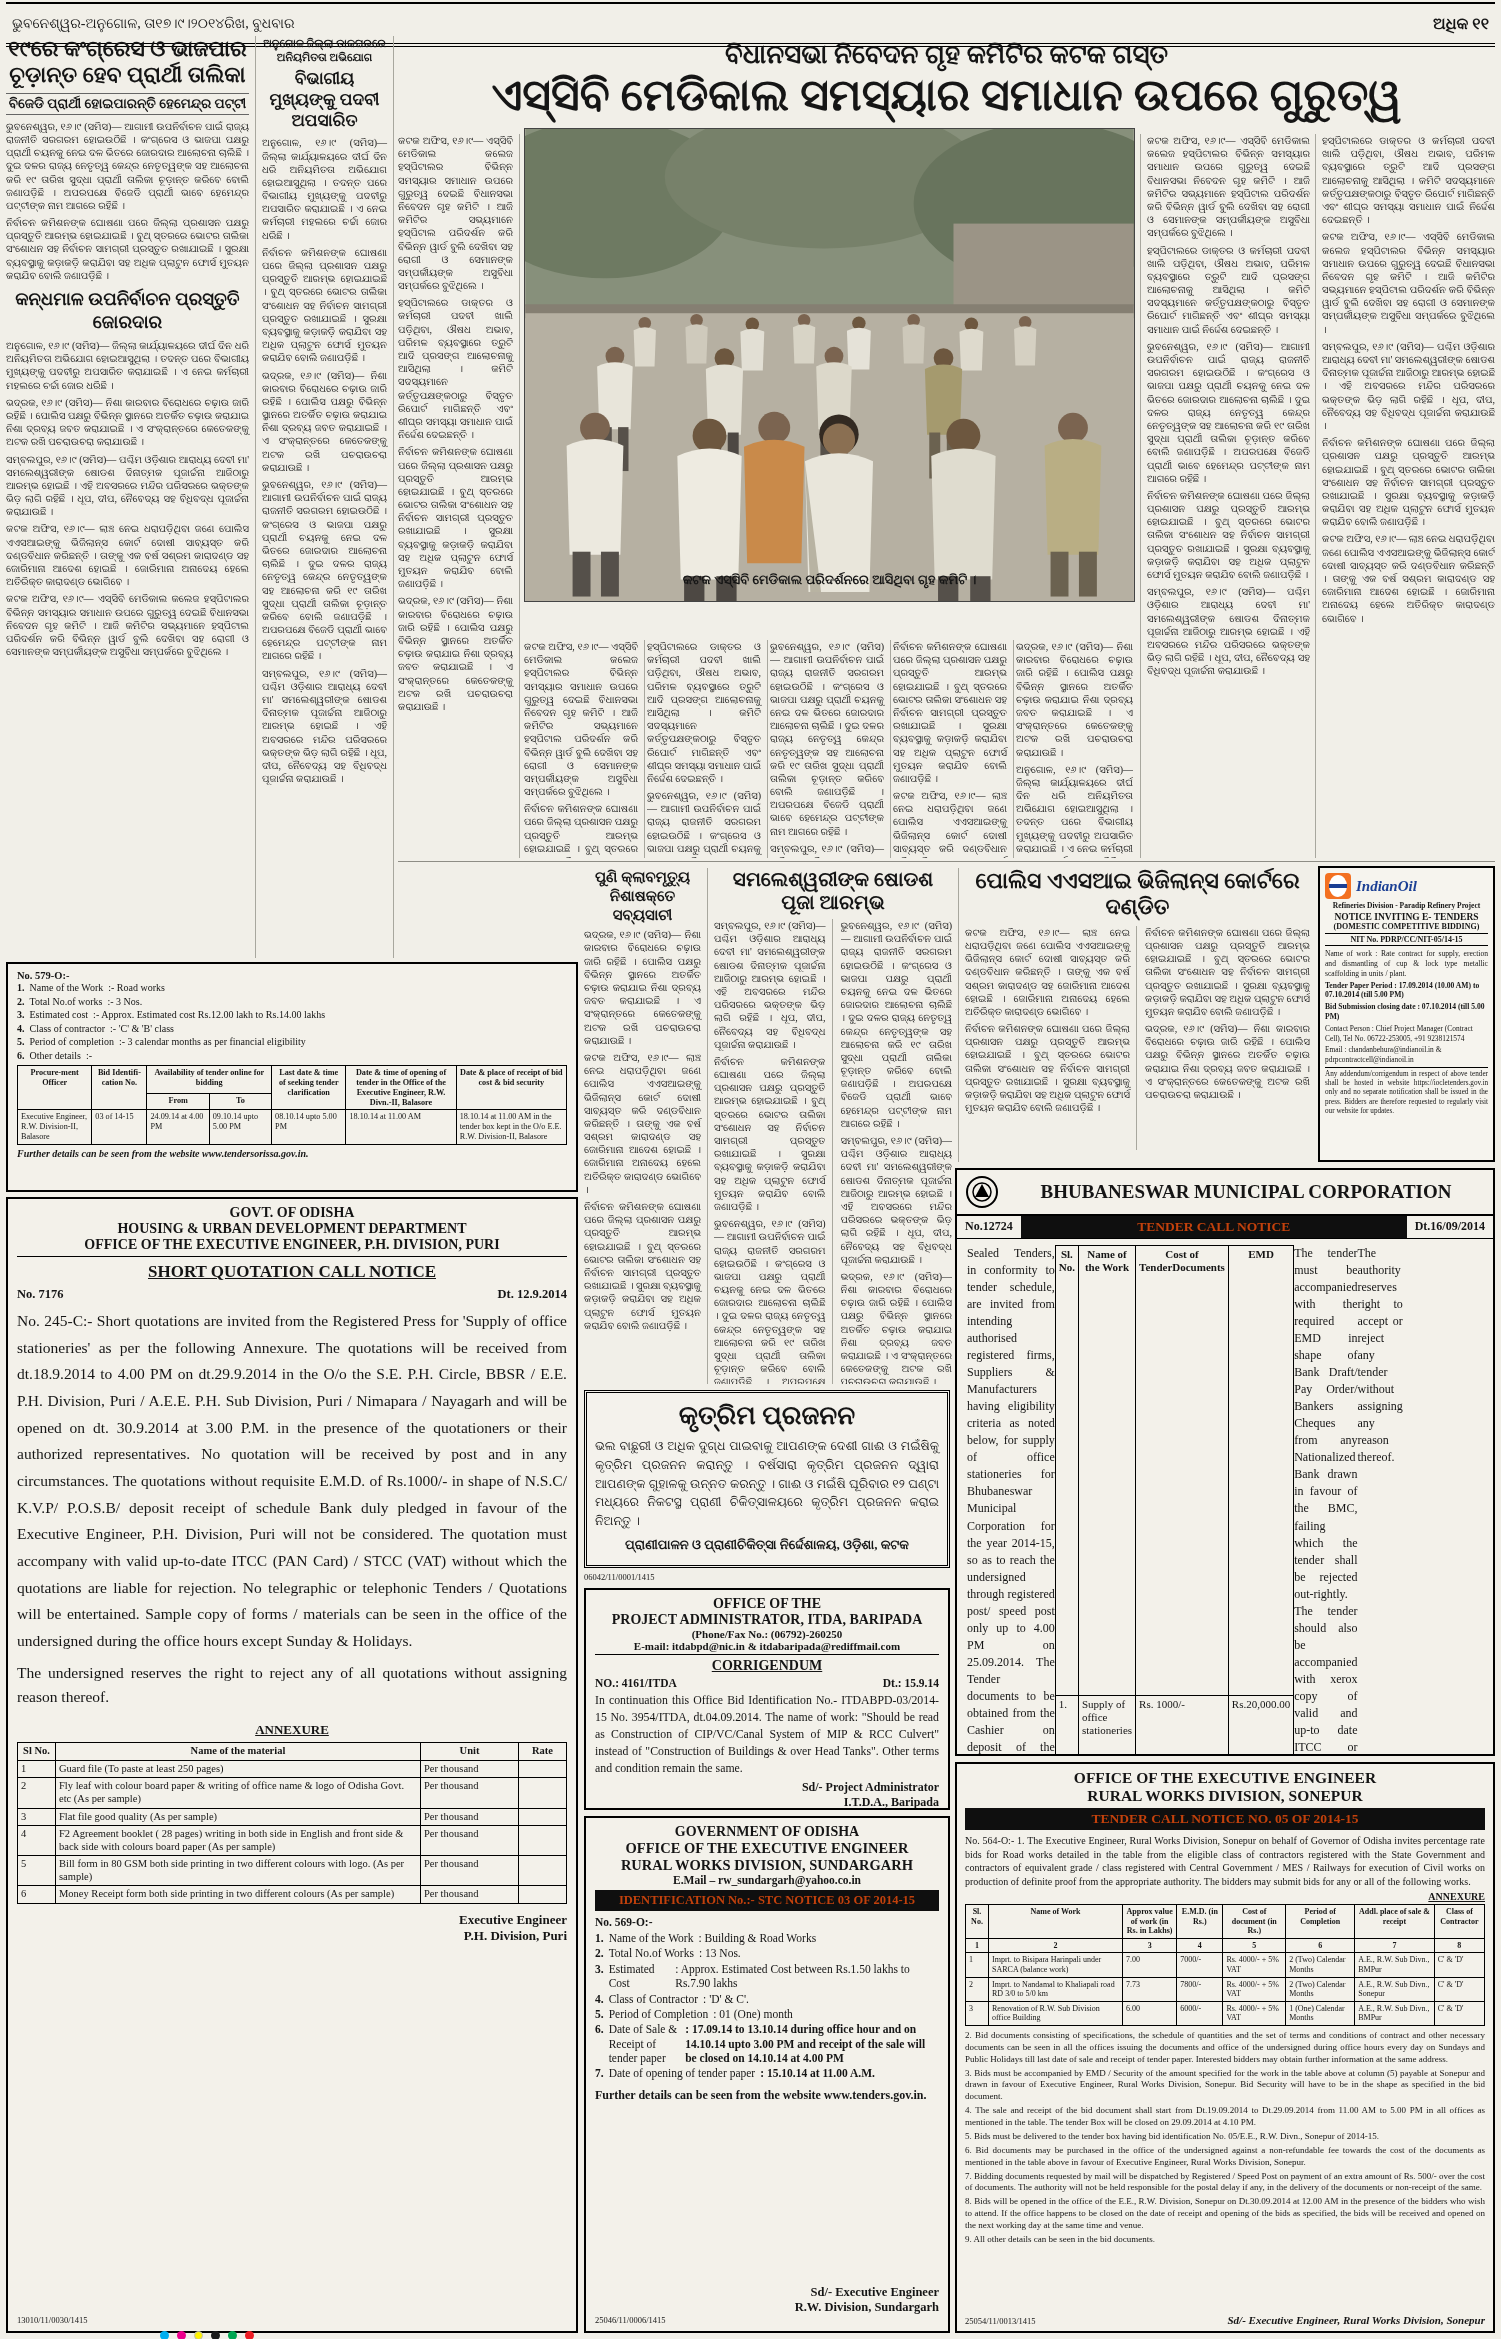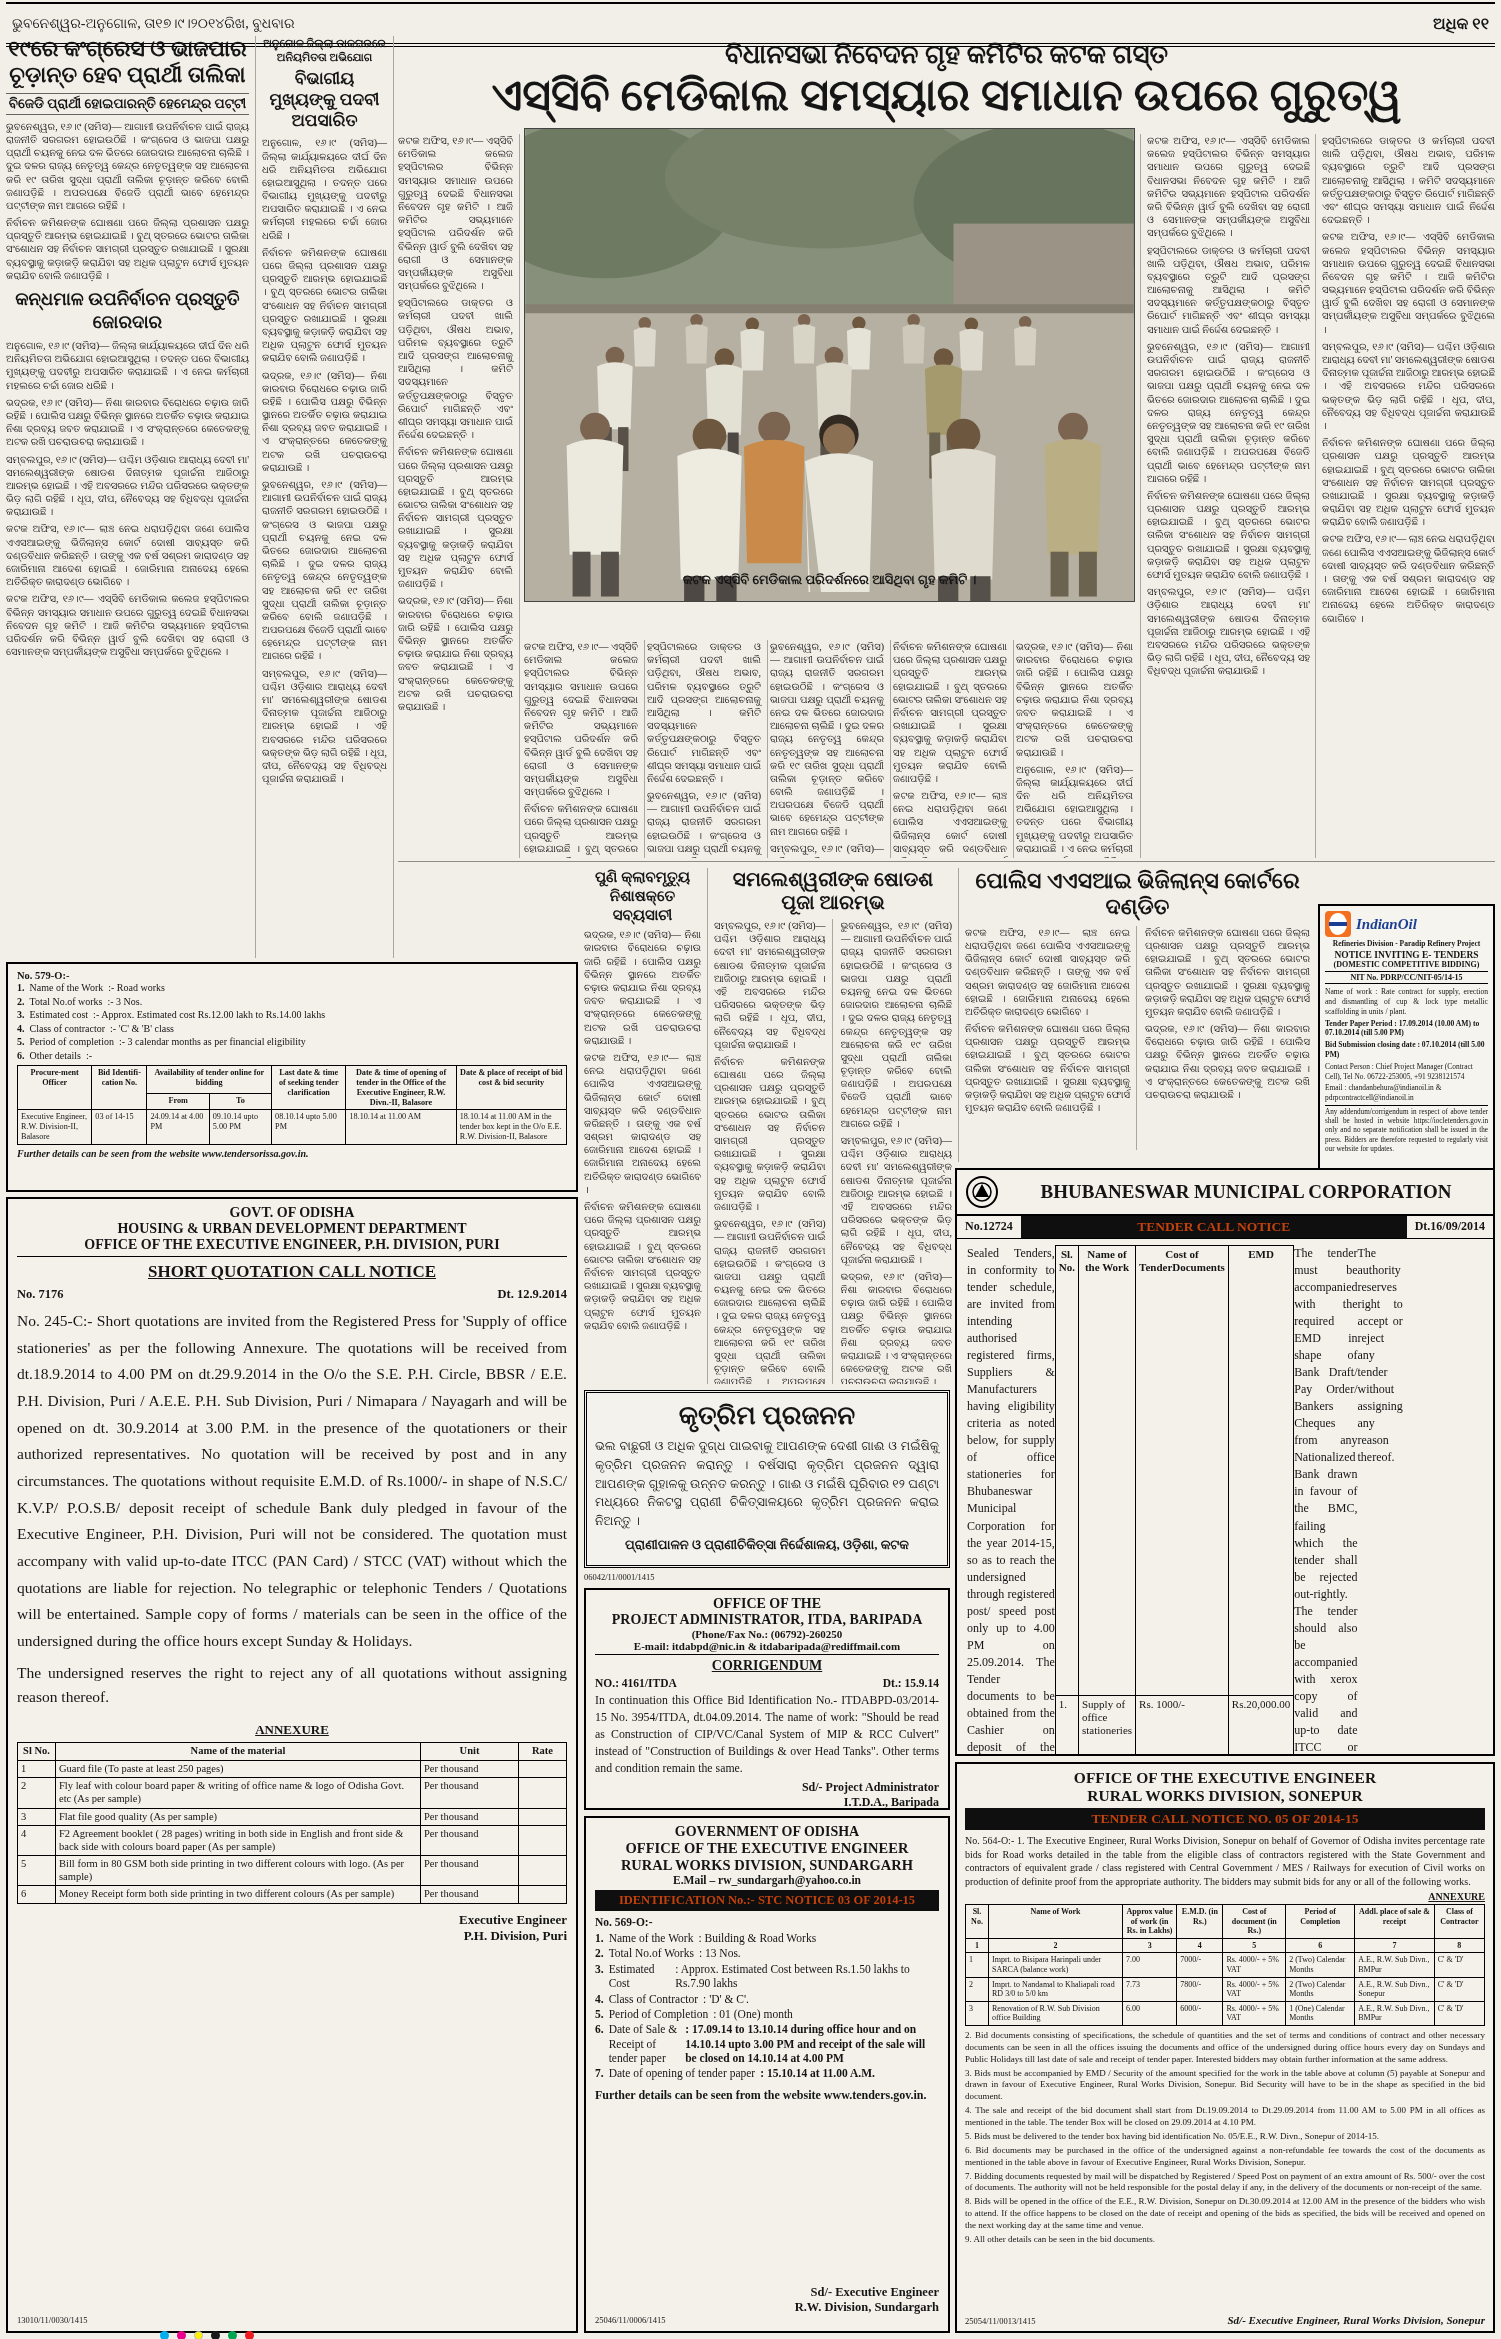--- a/index.html
+++ b/index.html
@@ -251,21 +251,21 @@
         <p>କଟକ ଅଫିସ, ୧୬।୯— ଲାଞ୍ଚ ନେଇ ଧରାପଡ଼ିଥିବା ଜଣେ ପୋଲିସ ଏଏସଆଇଙ୍କୁ ଭିଜିଲାନ୍ସ କୋର୍ଟ ଦୋଷୀ ସାବ୍ୟସ୍ତ କରି ଦଣ୍ଡବିଧାନ କରିଛନ୍ତି । ତାଙ୍କୁ ଏକ ବର୍ଷ ସଶ୍ରମ କାରାଦଣ୍ଡ ସହ ଜୋରିମାନା ଆଦେଶ ହୋଇଛି । ଜୋରିମାନା ଅନାଦେୟ ହେଲେ ଅତିରିକ୍ତ କାରାଦଣ୍ଡ ଭୋଗିବେ ।</p>
         <p>ନିର୍ବାଚନ କମିଶନଙ୍କ ଘୋଷଣା ପରେ ଜିଲ୍ଲା ପ୍ରଶାସନ ପକ୍ଷରୁ ପ୍ରସ୍ତୁତି ଆରମ୍ଭ ହୋଇଯାଇଛି । ବୁଥ୍ ସ୍ତରରେ ଭୋଟର ତାଲିକା ସଂଶୋଧନ ସହ ନିର୍ବାଚନ ସାମଗ୍ରୀ ପ୍ରସ୍ତୁତ ରଖାଯାଇଛି । ସୁରକ୍ଷା ବ୍ୟବସ୍ଥାକୁ କଡ଼ାକଡ଼ି କରାଯିବା ସହ ଅଧିକ ପ୍ଲାଟୁନ ଫୋର୍ସ ମୁତୟନ କରାଯିବ ବୋଲି ଜଣାପଡ଼ିଛି ।</p>
       </div>
       <div class="clip bodytxt" style="flex:1">
         <p>ନିର୍ବାଚନ କମିଶନଙ୍କ ଘୋଷଣା ପରେ ଜିଲ୍ଲା ପ୍ରଶାସନ ପକ୍ଷରୁ ପ୍ରସ୍ତୁତି ଆରମ୍ଭ ହୋଇଯାଇଛି । ବୁଥ୍ ସ୍ତରରେ ଭୋଟର ତାଲିକା ସଂଶୋଧନ ସହ ନିର୍ବାଚନ ସାମଗ୍ରୀ ପ୍ରସ୍ତୁତ ରଖାଯାଇଛି । ସୁରକ୍ଷା ବ୍ୟବସ୍ଥାକୁ କଡ଼ାକଡ଼ି କରାଯିବା ସହ ଅଧିକ ପ୍ଲାଟୁନ ଫୋର୍ସ ମୁତୟନ କରାଯିବ ବୋଲି ଜଣାପଡ଼ିଛି ।</p>
         <p>ଭଦ୍ରକ, ୧୬।୯ (ସମିସ)— ନିଶା କାରବାର ବିରୋଧରେ ଚଢ଼ାଉ ଜାରି ରହିଛି । ପୋଲିସ ପକ୍ଷରୁ ବିଭିନ୍ନ ସ୍ଥାନରେ ଅତର୍କିତ ଚଢ଼ାଉ କରାଯାଇ ନିଶା ଦ୍ରବ୍ୟ ଜବତ କରାଯାଇଛି । ଏ ସଂକ୍ରାନ୍ତରେ କେତେକଙ୍କୁ ଅଟକ ରଖି ପଚରାଉଚରା କରାଯାଉଛି ।</p>
       </div>
     </div>
   </div>
 
-  <div class="abs clip" style="left:1318px;top:904px;width:177px;height:296px;border:2px solid #000;padding:5px;background:#f6f4ee">
+  <div class="abs clip" style="left:1318px;top:866px;width:177px;height:296px;border:2px solid #000;padding:5px;background:#f6f4ee">
     <div style="display:flex;align-items:center;gap:5px">
       <svg width="26" height="26" viewBox="0 0 26 26">
         <rect width="26" height="26" rx="4" fill="#f37021"></rect>
         <ellipse cx="13" cy="13" rx="9" ry="11" fill="#fff"></ellipse>
         <rect x="4" y="11" width="18" height="4" fill="#1b3f94"></rect>
       </svg>
       <span class="b i" style="font-size:15px;color:#1b3f94">IndianOil</span>
     </div>
     <div class="b ctr" style="font-size:7.5px;margin:2px 0">Refineries Division - Paradip Refinery Project</div>
     <div class="b ctr" style="font-size:9.5px">NOTICE INVITING E- TENDERS</div>

